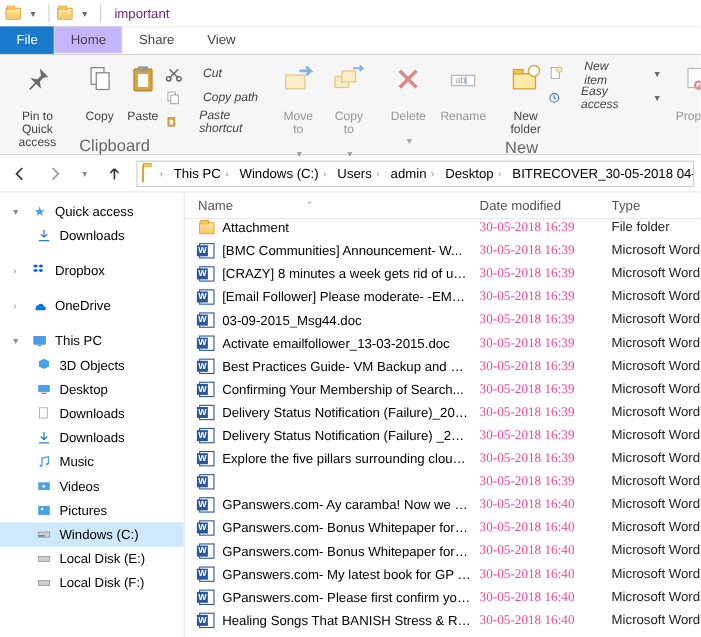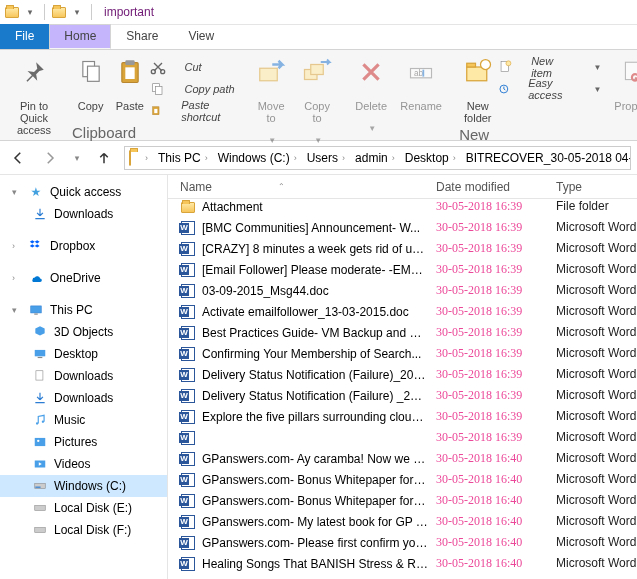--- a/index.html
+++ b/index.html
@@ -387,34 +387,34 @@
             <path d="M9 18V6l10-2v11" stroke="#4aa0e8" fill="none" stroke-width="2"></path>
             <circle cx="7" cy="18" r="2" fill="#4aa0e8"></circle>
             <circle cx="17" cy="15" r="2" fill="#4aa0e8"></circle>
           </svg>
         </span>
         <span>Music</span>
       </div>
     <div class="tnode child">
         <span class="tico">
           <svg width="14" height="14" viewBox="0 0 24 24">
+            <rect x="3" y="6" width="18" height="12" fill="#4aa0e8"></rect>
+            <path d="M10 9l5 3-5 3z" fill="#fff"></path>
+          </svg>
+        </span>
+        <span>Videos</span>
+      </div>
+    <div class="tnode child">
+        <span class="tico">
+          <svg width="14" height="14" viewBox="0 0 24 24">
             <rect x="3" y="5" width="18" height="14" fill="#4aa0e8"></rect>
             <circle cx="9" cy="10" r="2" fill="#fff"></circle>
           </svg>
         </span>
         <span>Pictures</span>
-      </div>
-    <div class="tnode child">
-        <span class="tico">
-          <svg width="14" height="14" viewBox="0 0 24 24">
-            <rect x="3" y="6" width="18" height="12" fill="#4aa0e8"></rect>
-            <path d="M10 9l5 3-5 3z" fill="#fff"></path>
-          </svg>
-        </span>
-        <span>Videos</span>
       </div>
     <div class="tnode child sel">
         <span class="tico">
           <svg width="14" height="14" viewBox="0 0 24 24">
             <rect x="3" y="8" width="18" height="8" fill="#ccc" stroke="#888"></rect>
             <rect x="4" y="13" width="9" height="2" fill="#2b7cd3"></rect>
           </svg>
         </span>
         <span>Windows (C:)</span>
       </div>

